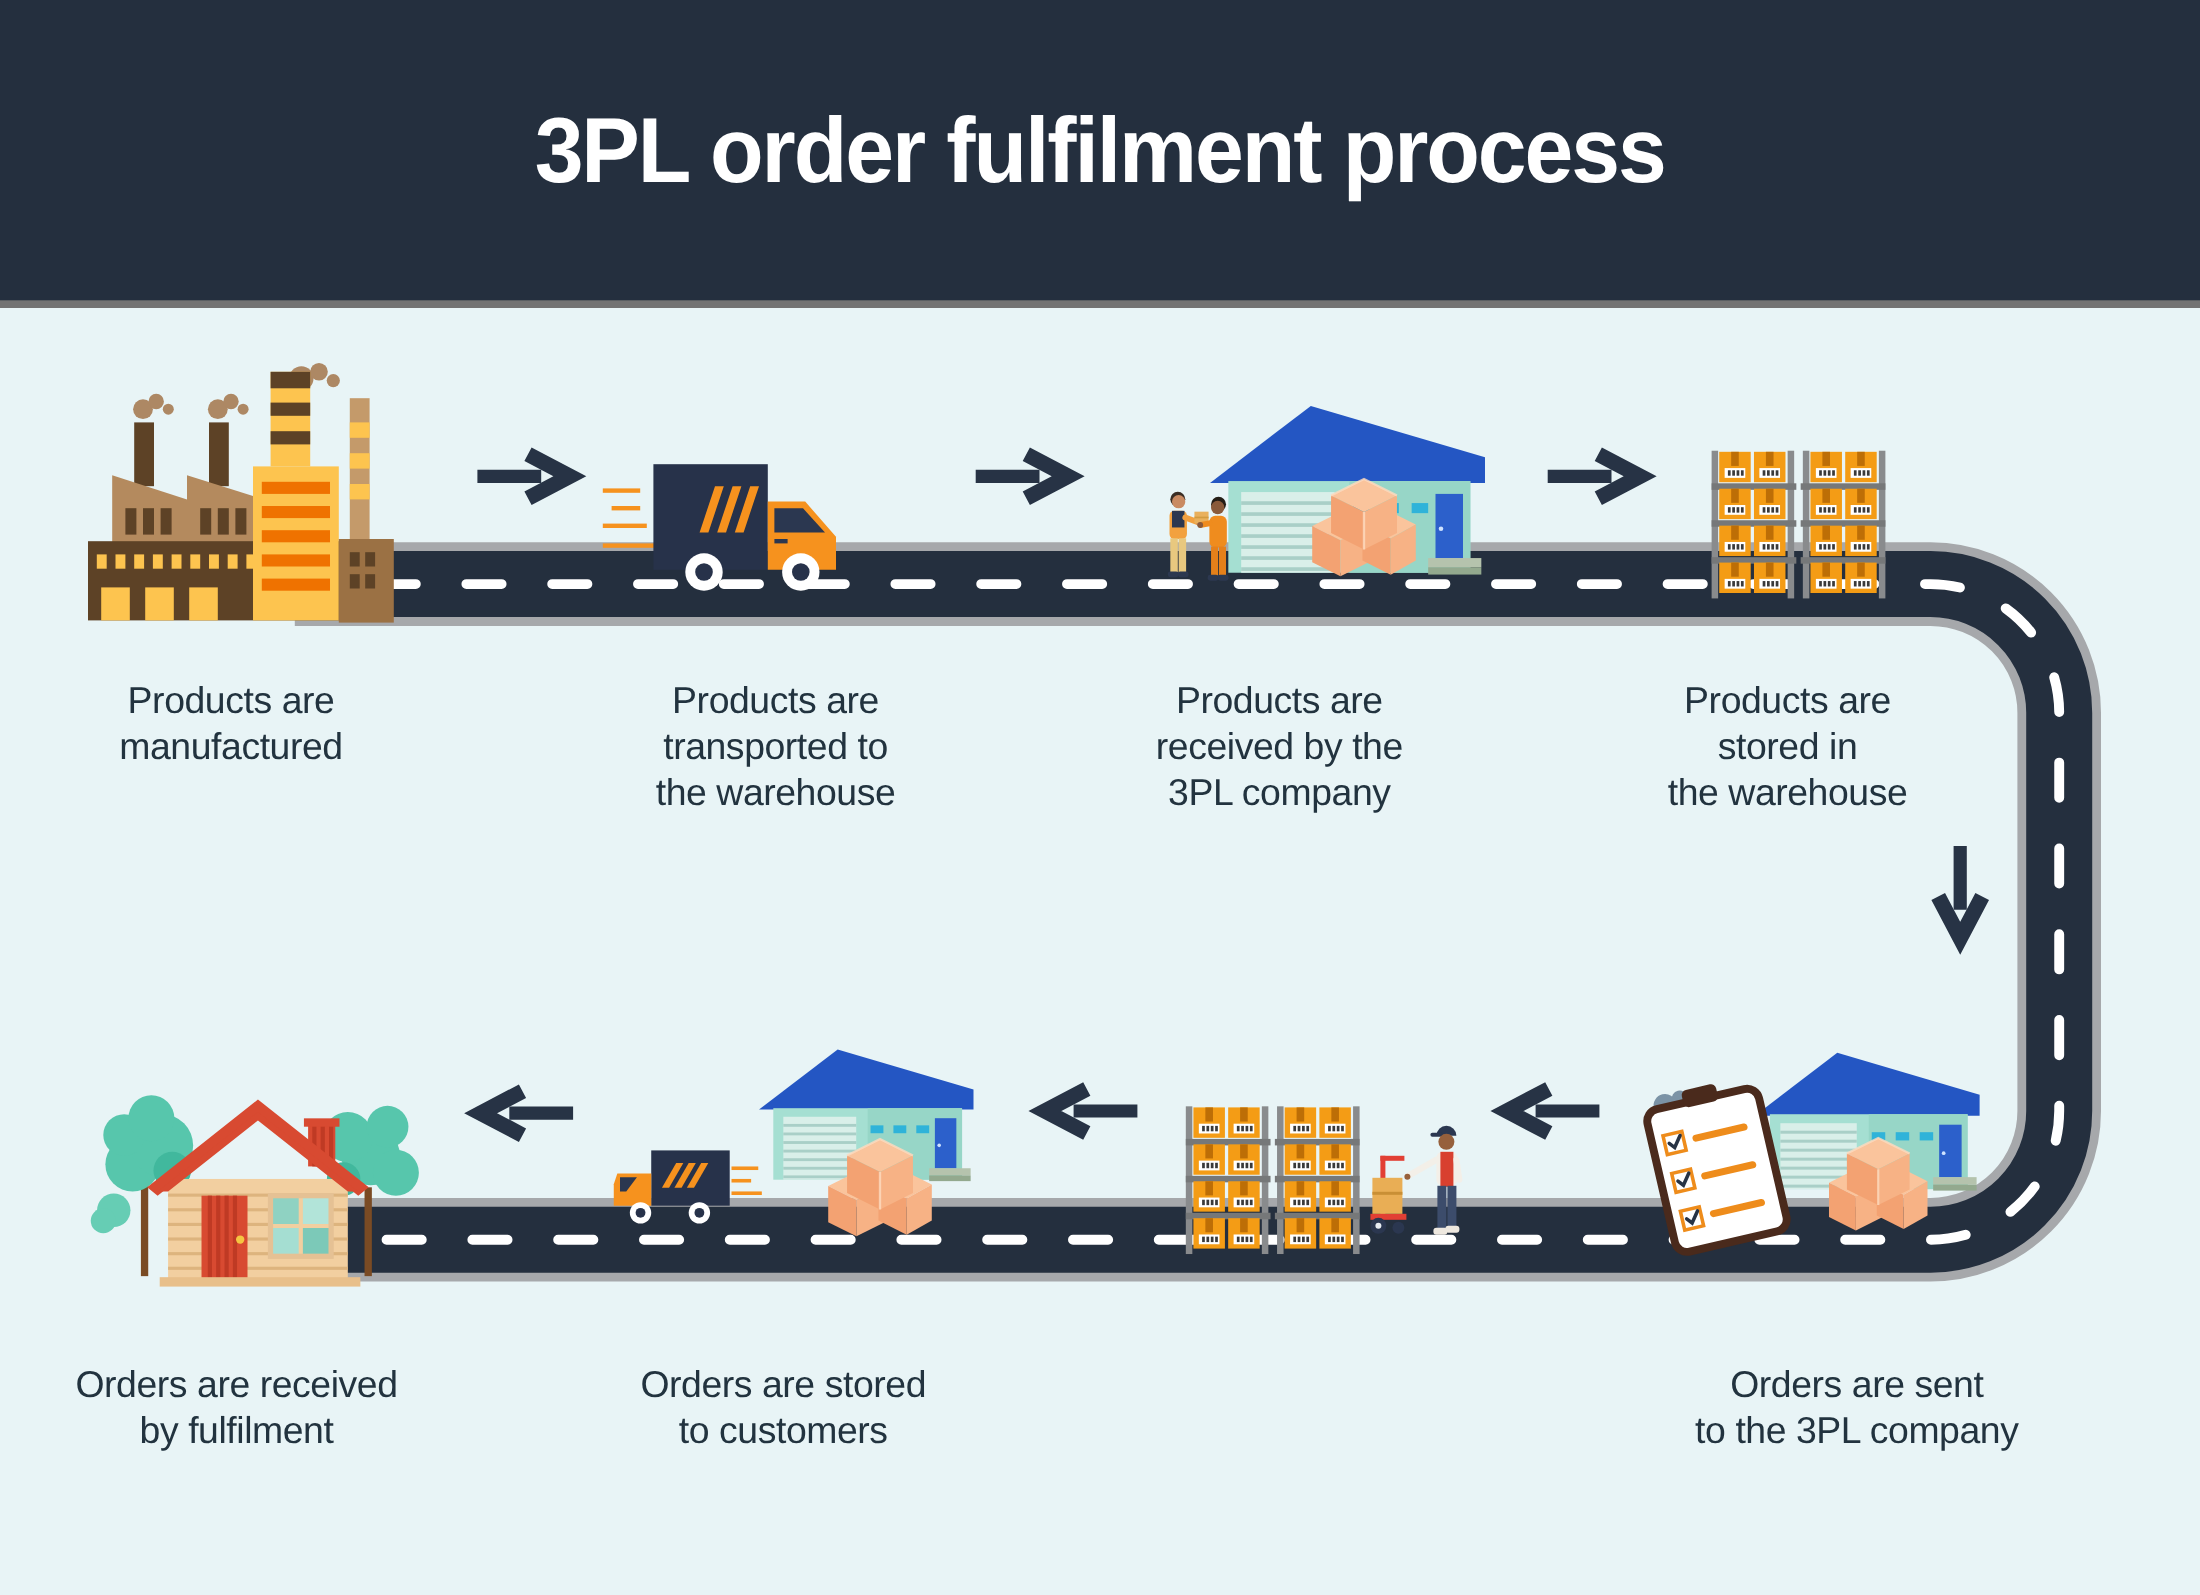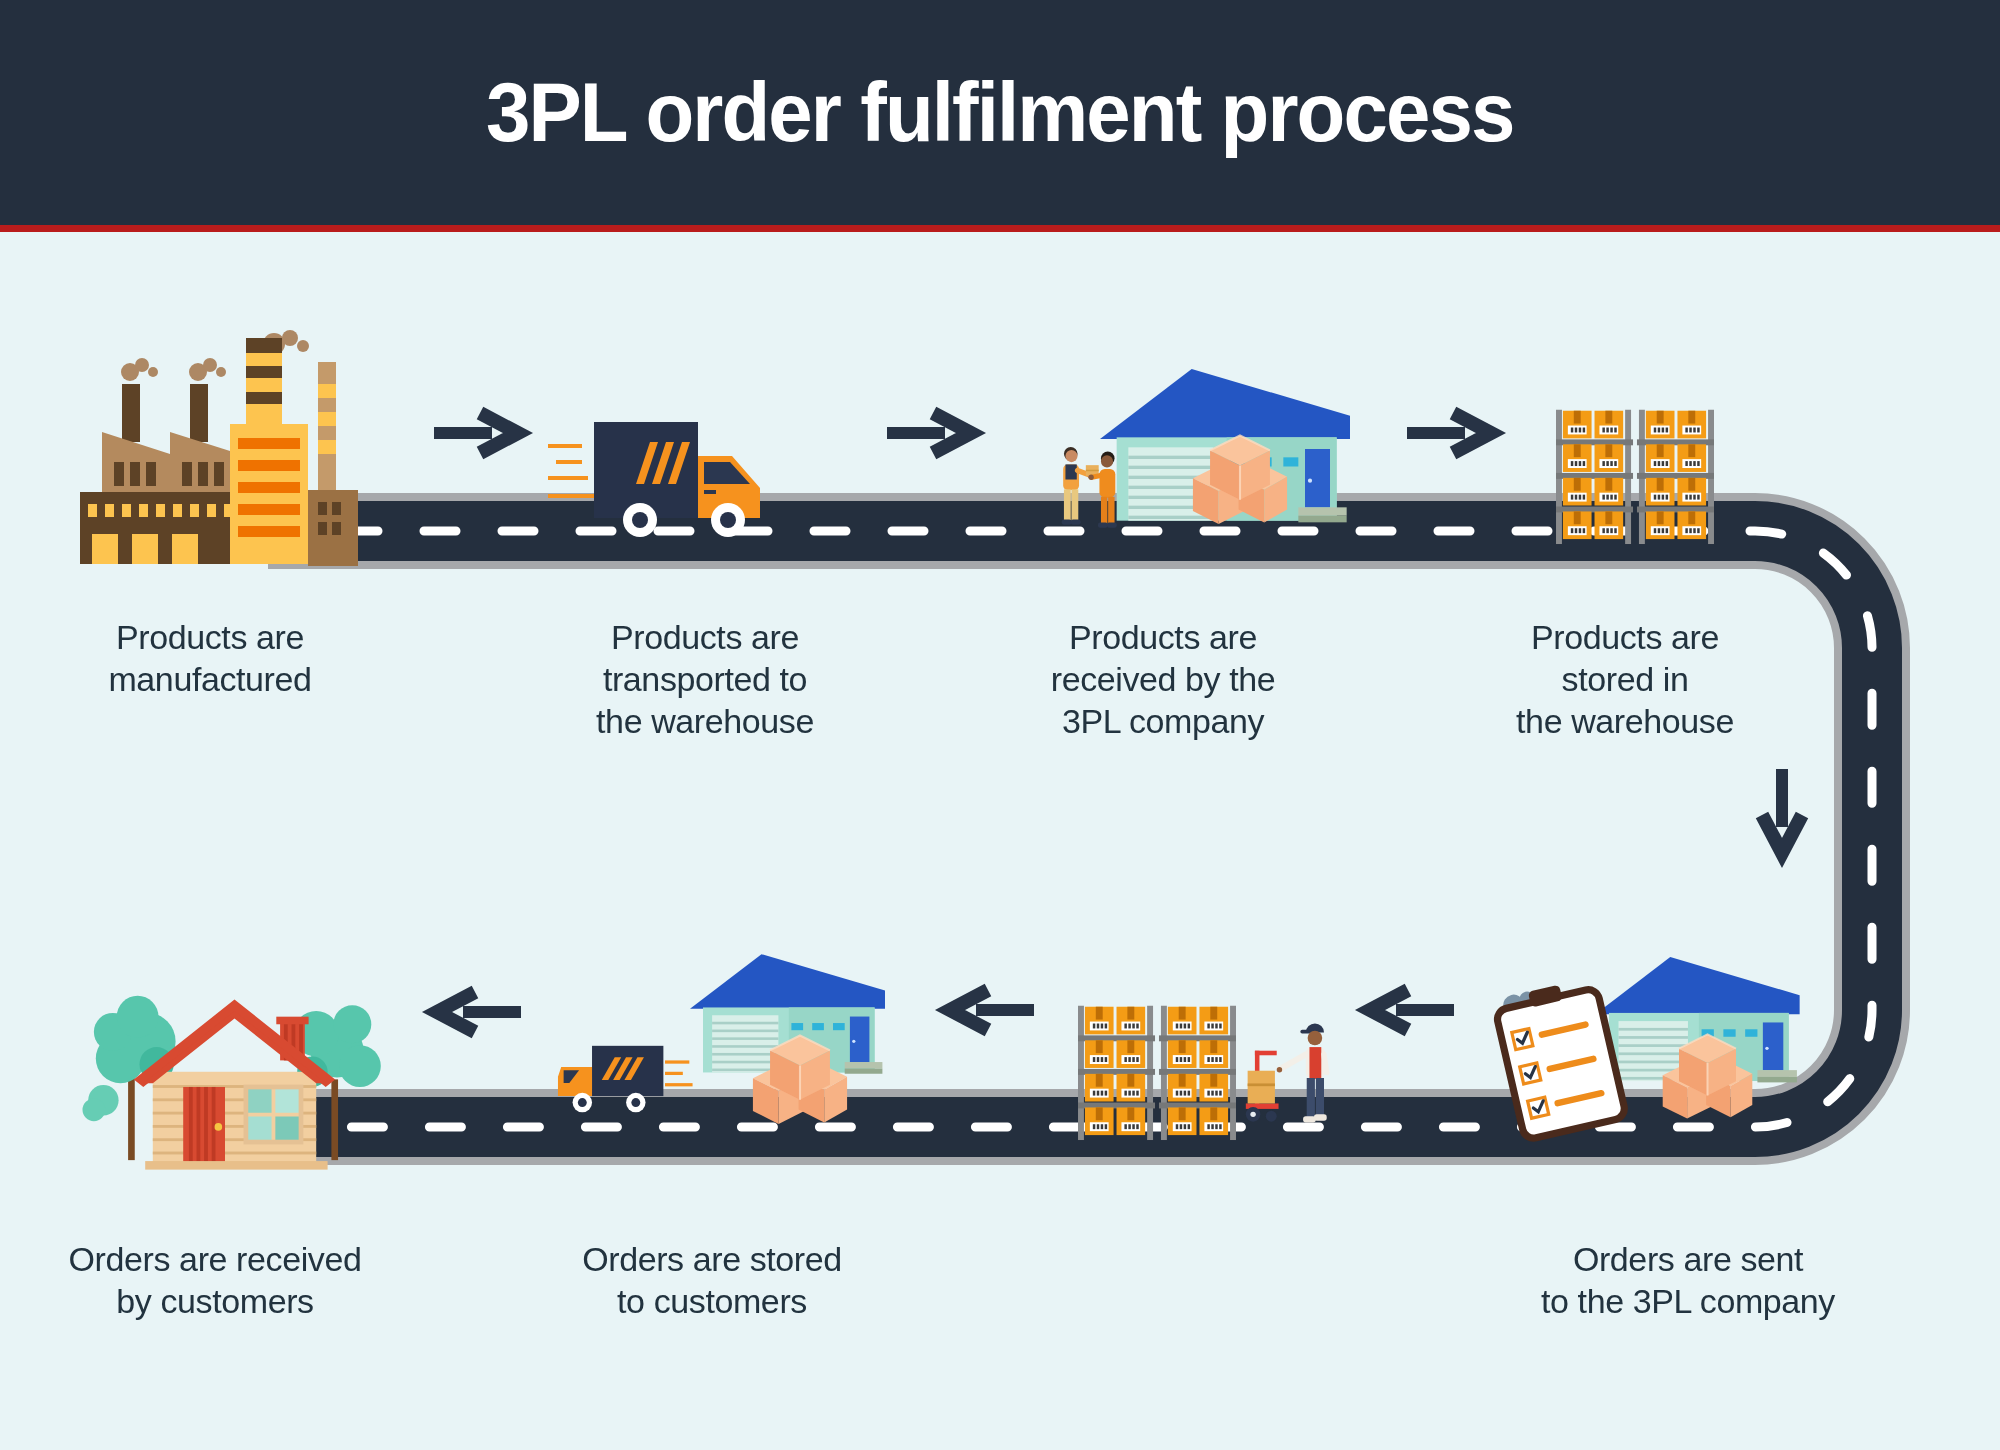--- a/index.html
+++ b/index.html
@@ -2,23 +2,23 @@
 <html style="--header_bg: #242f3e; --canvas_bg: #e8f4f6; --road_asphalt: #242f3e; --road_edge: #a6a8ab; --road_line: #ffffff; --arrow: #273345; --label_text: #22333f; --accent_orange: #f6921e; --roof_blue: #2456c3; --wall_mint: #a5dfd2; --box_orange: #f49c15; --carton_peach: #f5ab7e; --house_red: #d84a31; --tree_teal: #57c6ac;"><head>
 <meta charset="utf-8">
 <style>
   html,body{margin:0;padding:0;background:#cfd8da;}
   #canvas{
     position:relative;width:2000px;height:1450px;overflow:hidden;
     background:var(--canvas_bg,#e8f4f6);
     font-family:"Liberation Sans","DejaVu Sans",sans-serif;
   }
   header{
-    position:absolute;left:0;top:0;width:2000px;height:232px;
+    position:absolute;left:0;top:0;width:2000px;height:280px;
     background:var(--header_bg,#242f3e);
-    border-bottom:7px solid #b91c1c;
+    border-bottom:7px solid #737373;
     display:flex;align-items:center;justify-content:center;box-sizing:border-box;
   }
   h1{
     margin:0;color:#ffffff;font-size:84px;font-weight:bold;letter-spacing:-2px;
     transform:scaleX(.95);
   }
   .abs{position:absolute;}
   svg{display:block;overflow:visible;}
   .lbl{
     position:absolute;text-align:center;white-space:pre-line;
@@ -424,15 +424,15 @@
 received by the
 3PL company</div>
   <div class="lbl" style="left:1425px;top:616px;width:400px">Products are
 stored in
 the warehouse</div>
   <div class="lbl" style="left:1488px;top:1238px;width:400px">Orders are sent
 to the 3PL company</div>
   <div class="lbl" style="left:512px;top:1238px;width:400px">Orders are stored
 to customers</div>
   <div class="lbl" style="left:15px;top:1238px;width:400px">Orders are received
-by customers</div>
+by fulfilment</div>
 
 </div>
 
 </body></html>

